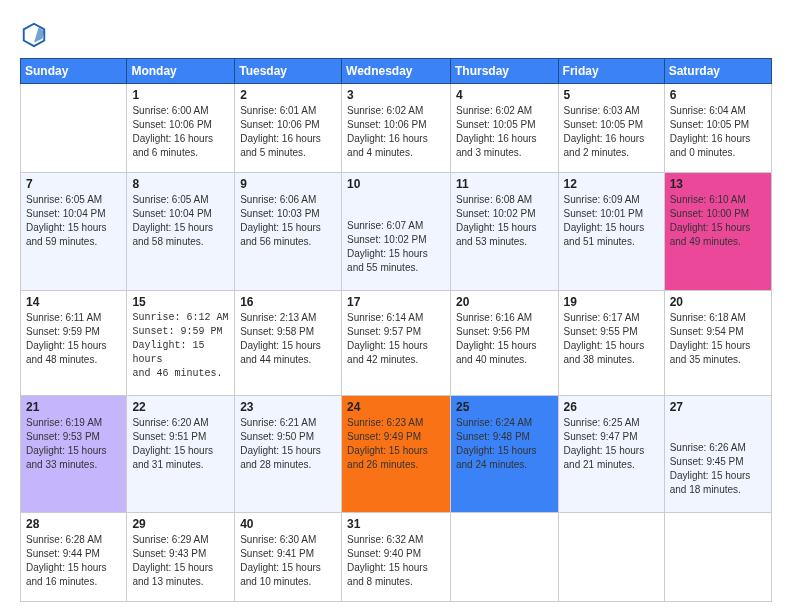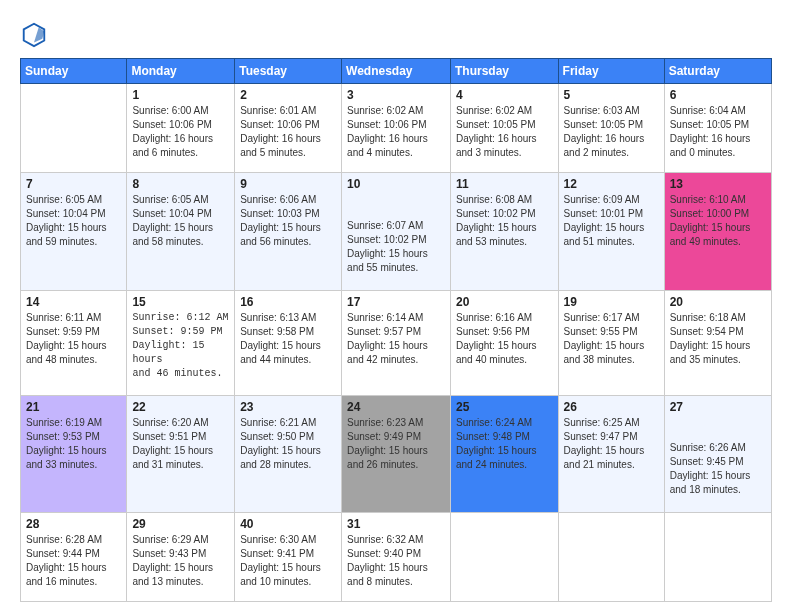--- a/index.html
+++ b/index.html
@@ -233,21 +233,21 @@
           </td>
           <td>
             <span class="day-number">15</span>
             <div class="day-info" style="white-space: pre-line; font-family: Liberation Mono, monospace;">Sunrise: 6:12 AM
 Sunset: 9:59 PM
 Daylight: 15 hours
 and 46 minutes.</div>
           </td>
           <td>
             <span class="day-number">16</span>
-            <div class="day-info" style="white-space: pre-line;">Sunrise: 6:13 AM
+            <div class="day-info" style="white-space: pre-line;">Sunrise: 2:13 AM
 Sunset: 9:58 PM
 Daylight: 15 hours
 and 44 minutes.</div>
           </td>
           <td>
             <span class="day-number">17</span>
             <div class="day-info" style="white-space: pre-line;">Sunrise: 6:14 AM
 Sunset: 9:57 PM
 Daylight: 15 hours
 and 42 minutes.</div>
@@ -289,21 +289,21 @@
 Daylight: 15 hours
 and 31 minutes.</div>
           </td>
           <td style="background: rgb(240, 245, 255);">
             <span class="day-number">23</span>
             <div class="day-info" style="white-space: pre-line;">Sunrise: 6:21 AM
 Sunset: 9:50 PM
 Daylight: 15 hours
 and 28 minutes.</div>
           </td>
-          <td style="background: #a3a3a3;">
+          <td style="background: #f97316;">
             <span class="day-number">24</span>
             <div class="day-info" style="white-space: pre-line;">Sunrise: 6:23 AM
 Sunset: 9:49 PM
 Daylight: 15 hours
 and 26 minutes.</div>
           </td>
           <td style="background: #3b82f6;">
             <span class="day-number">25</span>
             <div class="day-info" style="white-space: pre-line;">Sunrise: 6:24 AM
 Sunset: 9:48 PM

